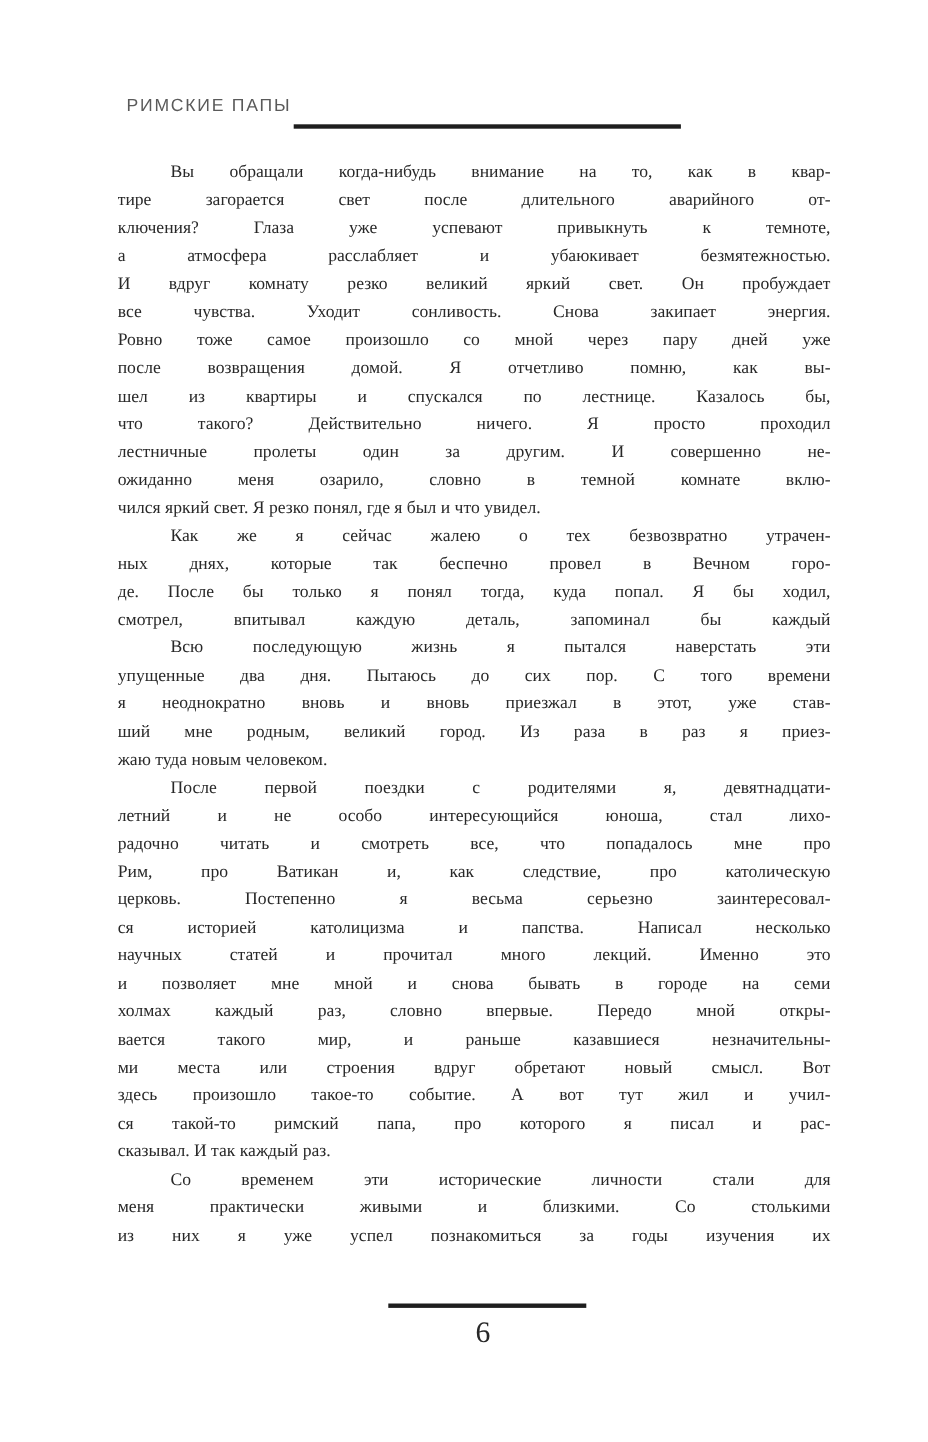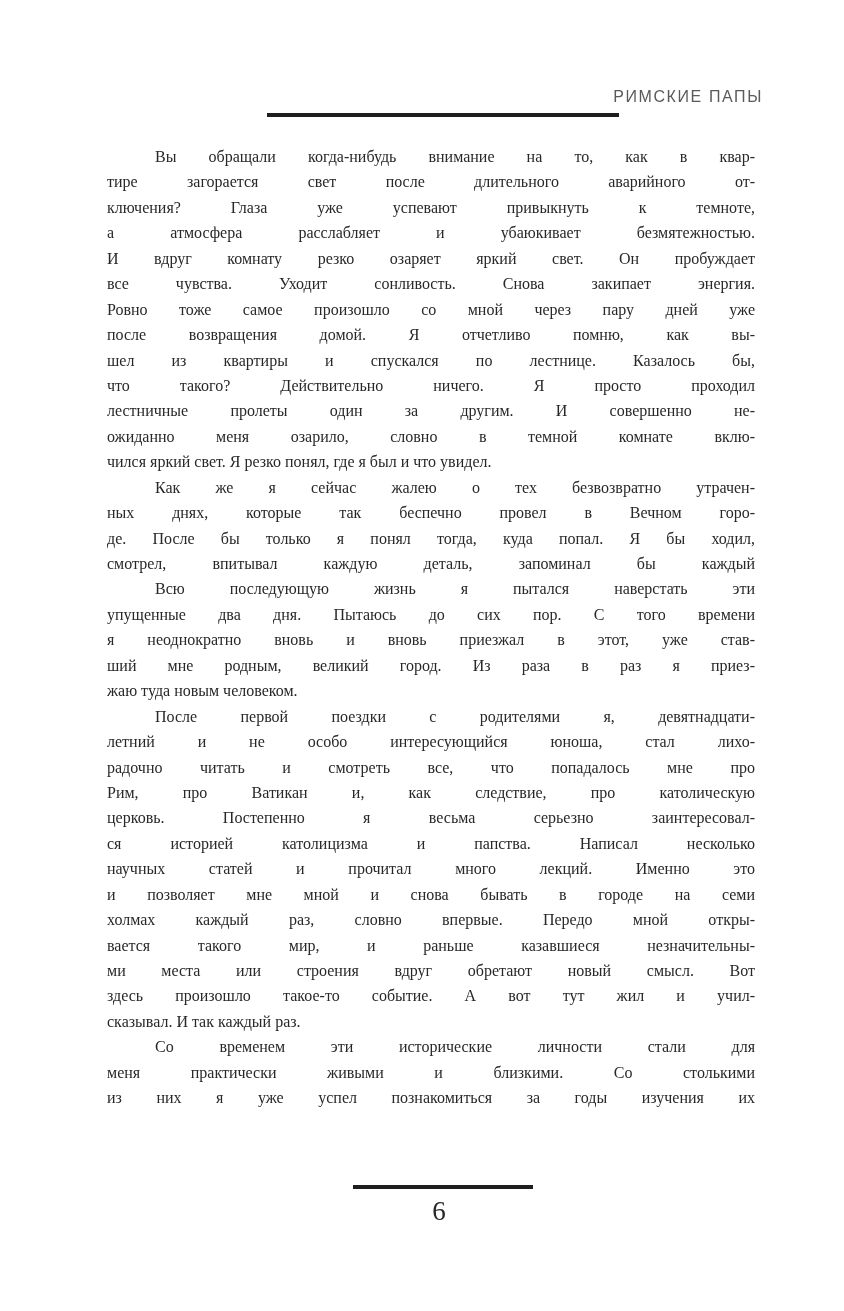--- a/index.html
+++ b/index.html
@@ -9,21 +9,21 @@
     height: 1311px;
     background: var(--bg, #ffffff);
     font-family: "Liberation Serif", serif;
     overflow: hidden;
   }
   .running-head {
     position: absolute;
     top: 88px;
     left: 115px;
     width: 648px;
-    text-align: right;
+    text-align: left;
     font-family: "Liberation Sans", sans-serif;
     font-size: 16px;
     letter-spacing: 1.6px;
     color: var(--header-text, #5a5a5a);
     font-weight: 400;
   }
   .header-rule {
     position: absolute;
     top: 113px;
     left: 267px;
@@ -70,21 +70,21 @@
 <body>
 
 <div class="page" style="--bg: #ffffff; --text: #282828; --header-text: #5a5a5a; --rule: #1e1e1e;">
   <div class="running-head">РИМСКИЕ ПАПЫ</div>
   <div class="header-rule"></div>
   <div class="body-text">
       <div class="line para-start">Вы обращали когда-нибудь внимание на то, как в квар-</div>
       <div class="line">тире загорается свет после длительного аварийного от-</div>
       <div class="line">ключения? Глаза уже успевают привыкнуть к темноте,</div>
       <div class="line">а атмосфера расслабляет и убаюкивает безмятежностью.</div>
-      <div class="line">И вдруг комнату резко озаряет яркий свет. Он пробуждает</div>
+      <div class="line">И вдруг комнату резко великий яркий свет. Он пробуждает</div>
       <div class="line">все чувства. Уходит сонливость. Снова закипает энергия.</div>
       <div class="line">Ровно тоже самое произошло со мной через пару дней уже</div>
       <div class="line">после возвращения домой. Я отчетливо помню, как вы-</div>
       <div class="line">шел из квартиры и спускался по лестнице. Казалось бы,</div>
       <div class="line">что такого? Действительно ничего. Я просто проходил</div>
       <div class="line">лестничные пролеты один за другим. И совершенно не-</div>
       <div class="line">ожиданно меня озарило, словно в темной комнате вклю-</div>
       <div class="line para-end">чился яркий свет. Я резко понял, где я был и что увидел.</div>
       <div class="line para-start">Как же я сейчас жалею о тех безвозвратно утрачен-</div>
       <div class="line">ных днях, которые так беспечно провел в Вечном горо-</div>
@@ -100,20 +100,21 @@
       <div class="line">радочно читать и смотреть все, что попадалось мне про</div>
       <div class="line">Рим, про Ватикан и, как следствие, про католическую</div>
       <div class="line">церковь. Постепенно я весьма серьезно заинтересовал-</div>
       <div class="line">ся историей католицизма и папства. Написал несколько</div>
       <div class="line">научных статей и прочитал много лекций. Именно это</div>
       <div class="line">и позволяет мне мной и снова бывать в городе на семи</div>
       <div class="line">холмах каждый раз, словно впервые. Передо мной откры-</div>
       <div class="line">вается такого мир, и раньше казавшиеся незначительны-</div>
       <div class="line">ми места или строения вдруг обретают новый смысл. Вот</div>
       <div class="line">здесь произошло такое-то событие. А вот тут жил и учил-</div>
+      <div class="line">ся такой-то римский папа, про которого я писал и рас-</div>
       <div class="line para-end">сказывал. И так каждый раз.</div>
       <div class="line para-start">Со временем эти исторические личности стали для</div>
       <div class="line">меня практически живыми и близкими. Со столькими</div>
       <div class="line">из них я уже успел познакомиться за годы изучения их</div>
     </div>
   <div class="footer-rule"></div>
   <div class="page-number">6</div>
 </div>
 
 </body></html>

